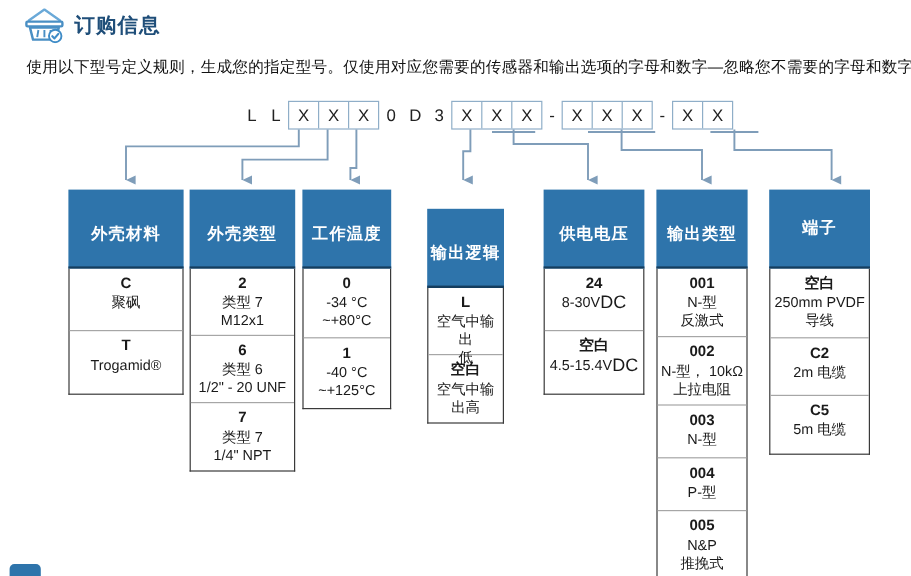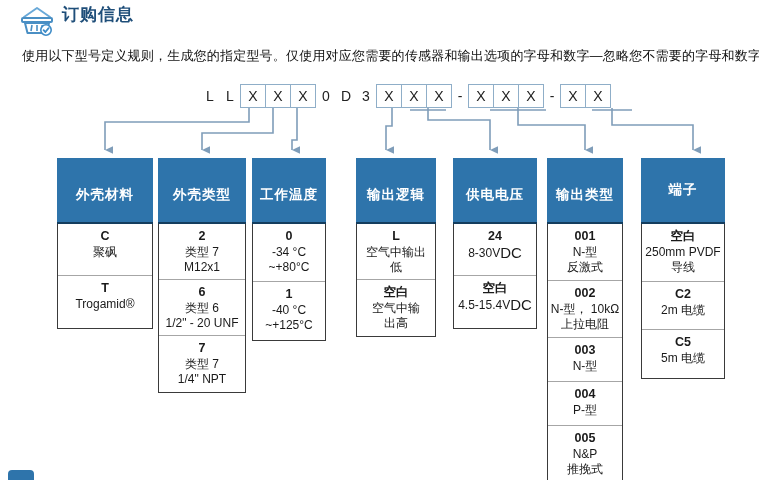--- a/index.html
+++ b/index.html
@@ -15,21 +15,21 @@
     font-family: "Liberation Sans", "DejaVu Sans", sans-serif;
     color: #000000;
   }
 
   
   #header {
     position: absolute;
     left: 20px;
     top: 6px;
     display: flex;
-    align-items: flex-start;
+    align-items: center;
     gap: 8px;
   }
   #basket-icon { width: 34px; height: 30px; display: block; }
   #page-title {
     font-size: 17px;
     font-weight: bold;
     color: #1f4e79;
     letter-spacing: 1px;
     line-height: 1;
   }
@@ -286,21 +286,21 @@
           <span class="desc">-34 °C</span>
           <span class="desc">~+80°C</span>
         </div>
         <div class="cell" style="height: 58px;">
           <span class="code">1</span>
           <span class="desc">-40 °C</span>
           <span class="desc">~+125°C</span>
         </div>
       </div>
     </div>
-    <div class="column" style="left: 356px; width: 80px;">
+    <div class="column" style="left: 356px; width: 64px; margin-top: 16px;">
       <div class="col-head">输出逻辑</div>
       <div class="col-body">
         <div class="cell" style="height: 56px;">
           <span class="code">L</span>
           <span class="desc">空气中输出</span>
           <span class="desc">低</span>
         </div>
         <div class="cell" style="height: 56px;">
           <span class="code">空白</span>
           <span class="desc">空气中输</span>

